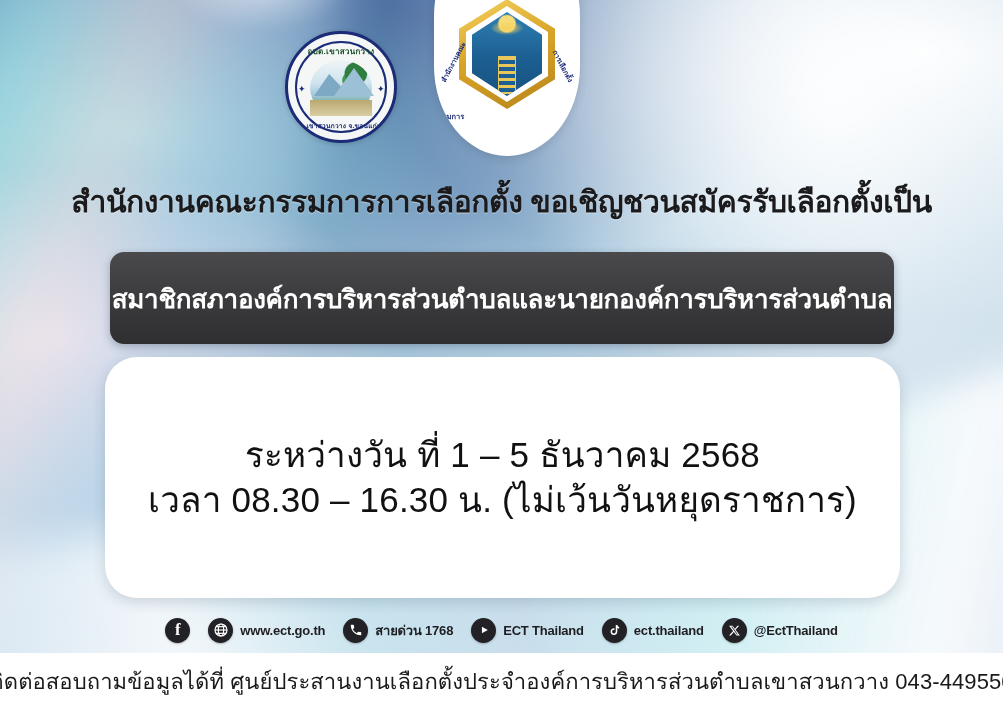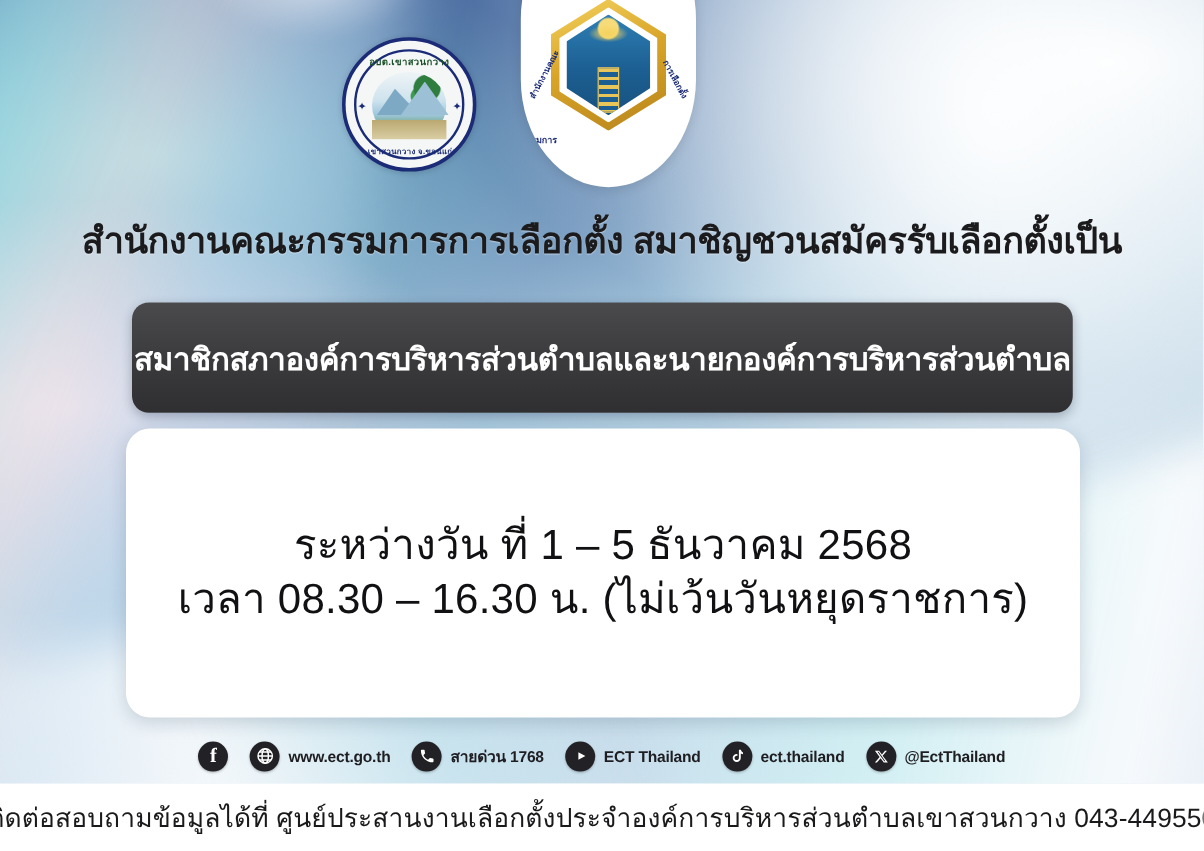--- a/index.html
+++ b/index.html
@@ -255,21 +255,21 @@
     letter-spacing: -0.3px;
     white-space: nowrap;
   }
 
   
   .info-card {
     position: absolute;
     left: 105px; top: 357px;
     width: 795px; height: 241px;
     background: #ffffff;
-    border-radius: 20px;
+    border-radius: 32px;
     box-shadow: 0 4px 14px rgba(30,50,80,0.18);
     display: flex;
     flex-direction: column;
     align-items: center;
     justify-content: center;
     gap: 2px;
   }
   .info-card .line {
     color: #111114;
     font-size: 35px;
@@ -364,21 +364,21 @@
         <div class="core">
           <div class="sunray"></div>
           <div class="bars"></div>
         </div>
       </div>
       <div class="ring-text-l">สำนักงานคณะ</div>
       <div class="ring-text-r">การเลือกตั้ง</div>
       <div class="ring-text-b">กรรมการ</div>
     </div>
 
-    <div class="headline">สำนักงานคณะกรรมการการเลือกตั้ง สมาชิญชวนสมัครรับเลือกตั้งเป็น</div>
+    <div class="headline">สำนักงานคณะกรรมการการเลือกตั้ง ขอเชิญชวนสมัครรับเลือกตั้งเป็น</div>
 
     <div class="dark-banner">
       <span class="txt">สมาชิกสภาองค์การบริหารส่วนตำบลและนายกองค์การบริหารส่วนตำบล</span>
     </div>
 
     <div class="info-card">
       <div class="line">ระหว่างวัน ที่ 1 – 5 ธันวาคม 2568</div>
       <div class="line">เวลา 08.30 – 16.30 น. (ไม่เว้นวันหยุดราชการ)</div>
     </div>
 

